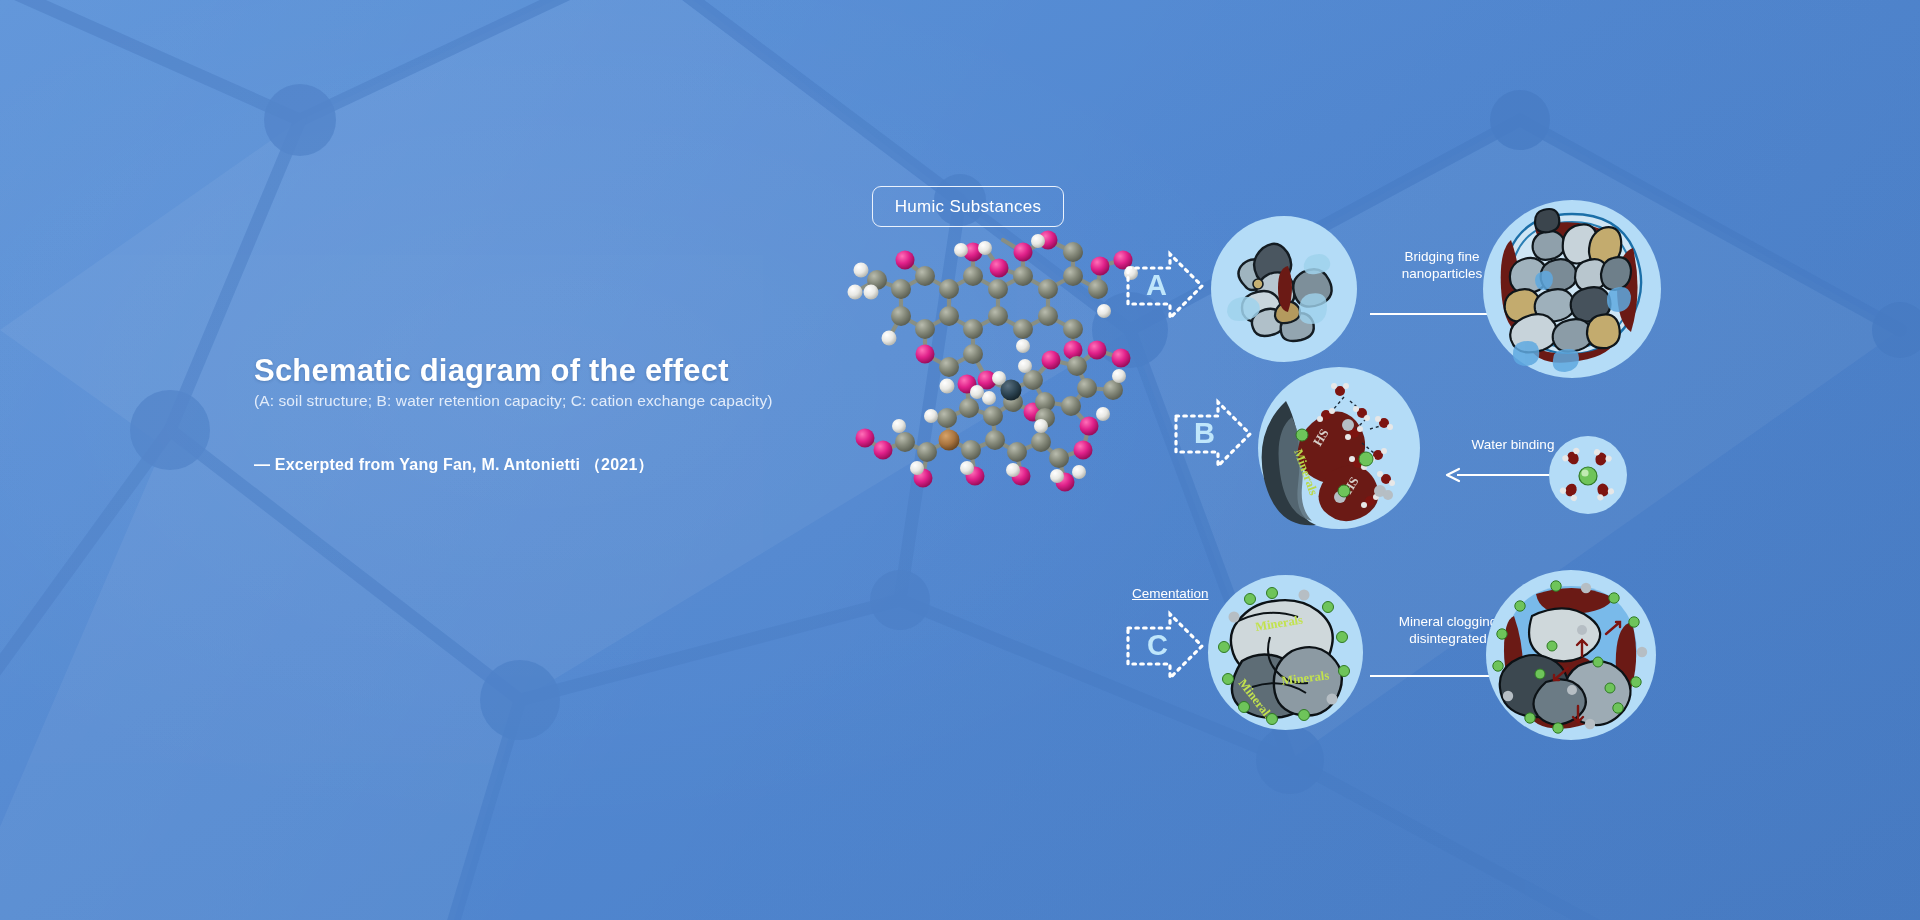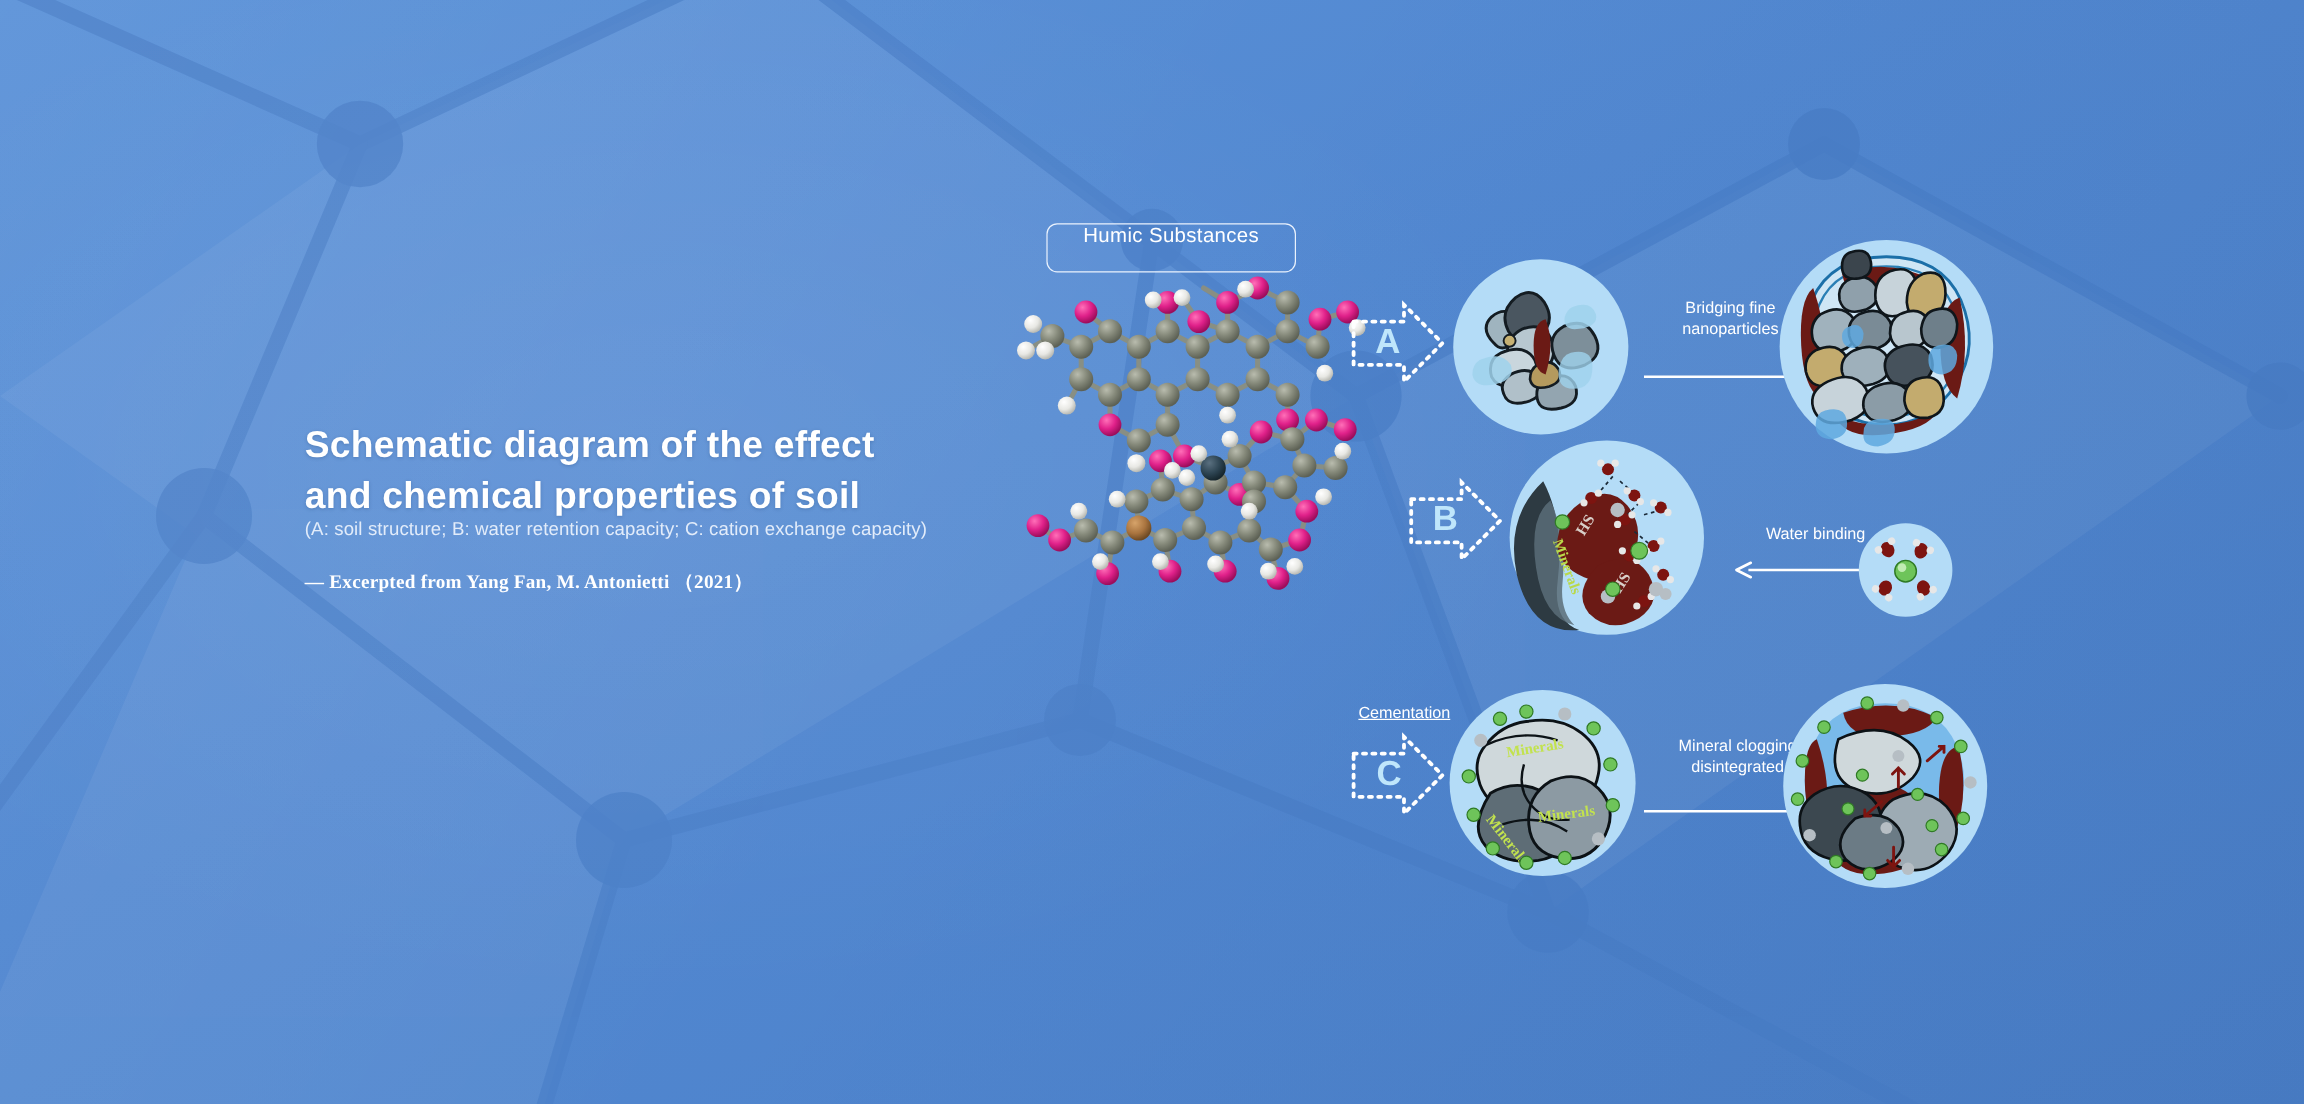--- a/index.html
+++ b/index.html
@@ -43,36 +43,35 @@
     text-shadow: 0 1px 3px rgba(20,50,100,0.25);
   }
   #page-subtitle {
     color: #e2ecfa;
     font-size: 15.5px;
     font-weight: normal;
     letter-spacing: 0.1px;
     white-space: nowrap;
   }
   #byline {
-    margin-top: 24px;
+    margin-top: 45px;
     color: #ffffff;
     font-size: 16px;
     font-weight: bold;
     letter-spacing: 0.2px;
-    font-family: Liberation Serif, serif;
   }
 
   
   #hs-chip {
     position: absolute;
     left: 872px; top: 186px;
-    width: 208px; height: 41px;
+    width: 192px; height: 41px;
     border: 1.6px solid #eaf2fd;
     border-radius: 9px;
-    display: flex; justify-content: center;
+    display: flex; align-items: center; justify-content: center;
     color: #ffffff;
     font-size: 17px;
     letter-spacing: 0.3px;
   }
 
   
   #molecule { position: absolute; left: 835px; top: 230px; width: 340px; height: 400px; }
 
   
   .stage-circle {
@@ -152,21 +151,20 @@
       <circle cx="1900" cy="330" r="28"></circle>
       <circle cx="430" cy="1000" r="30"></circle>
       <circle cx="-40" cy="720" r="30"></circle>
     </g>
   </svg>
   <div id="bg-vignette"></div>
 
   <div id="left-text">
     <div id="page-title">
       <div>Schematic diagram of the effect</div>
-      <div>and chemical properties of soil</div>
     </div>
     <div id="page-subtitle">(A: soil structure; B: water retention capacity; C: cation exchange capacity)</div>
     <div id="byline">— Excerpted from Yang Fan, M. Antonietti （2021）</div>
   </div>
 
   <div id="hs-chip">
     <span>Humic Substances</span>
   </div>
 
   <svg id="molecule" viewBox="0 0 340 400">

